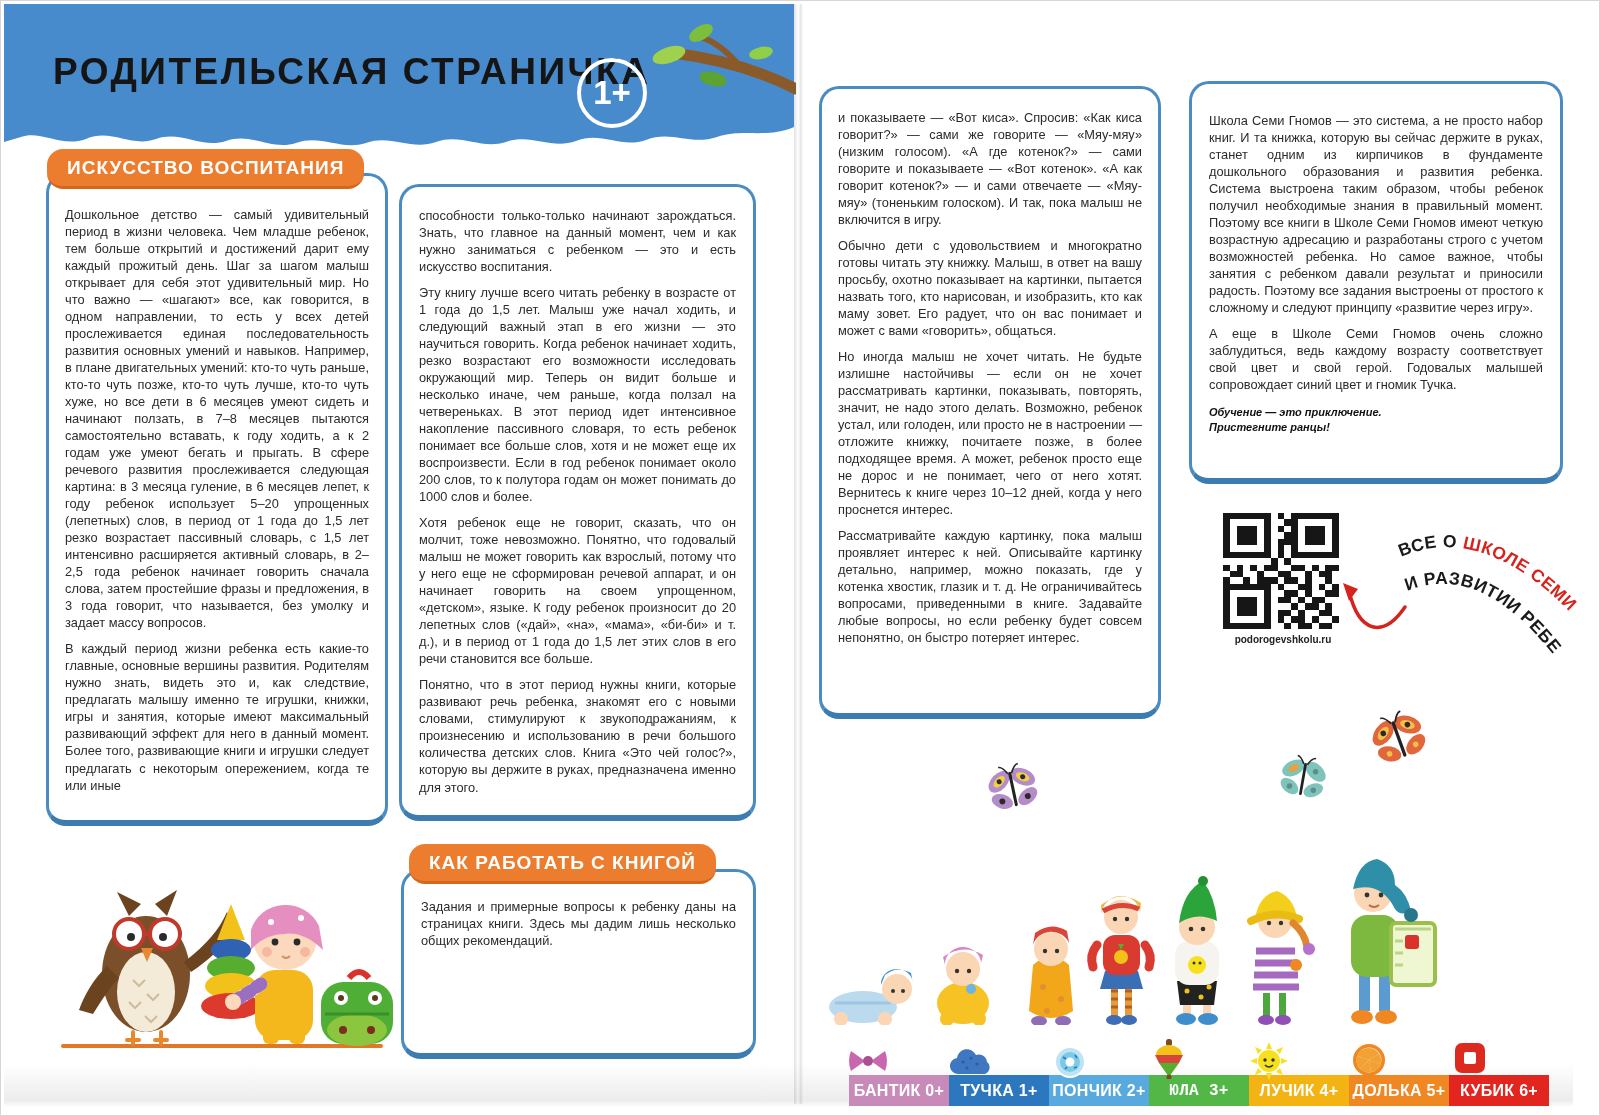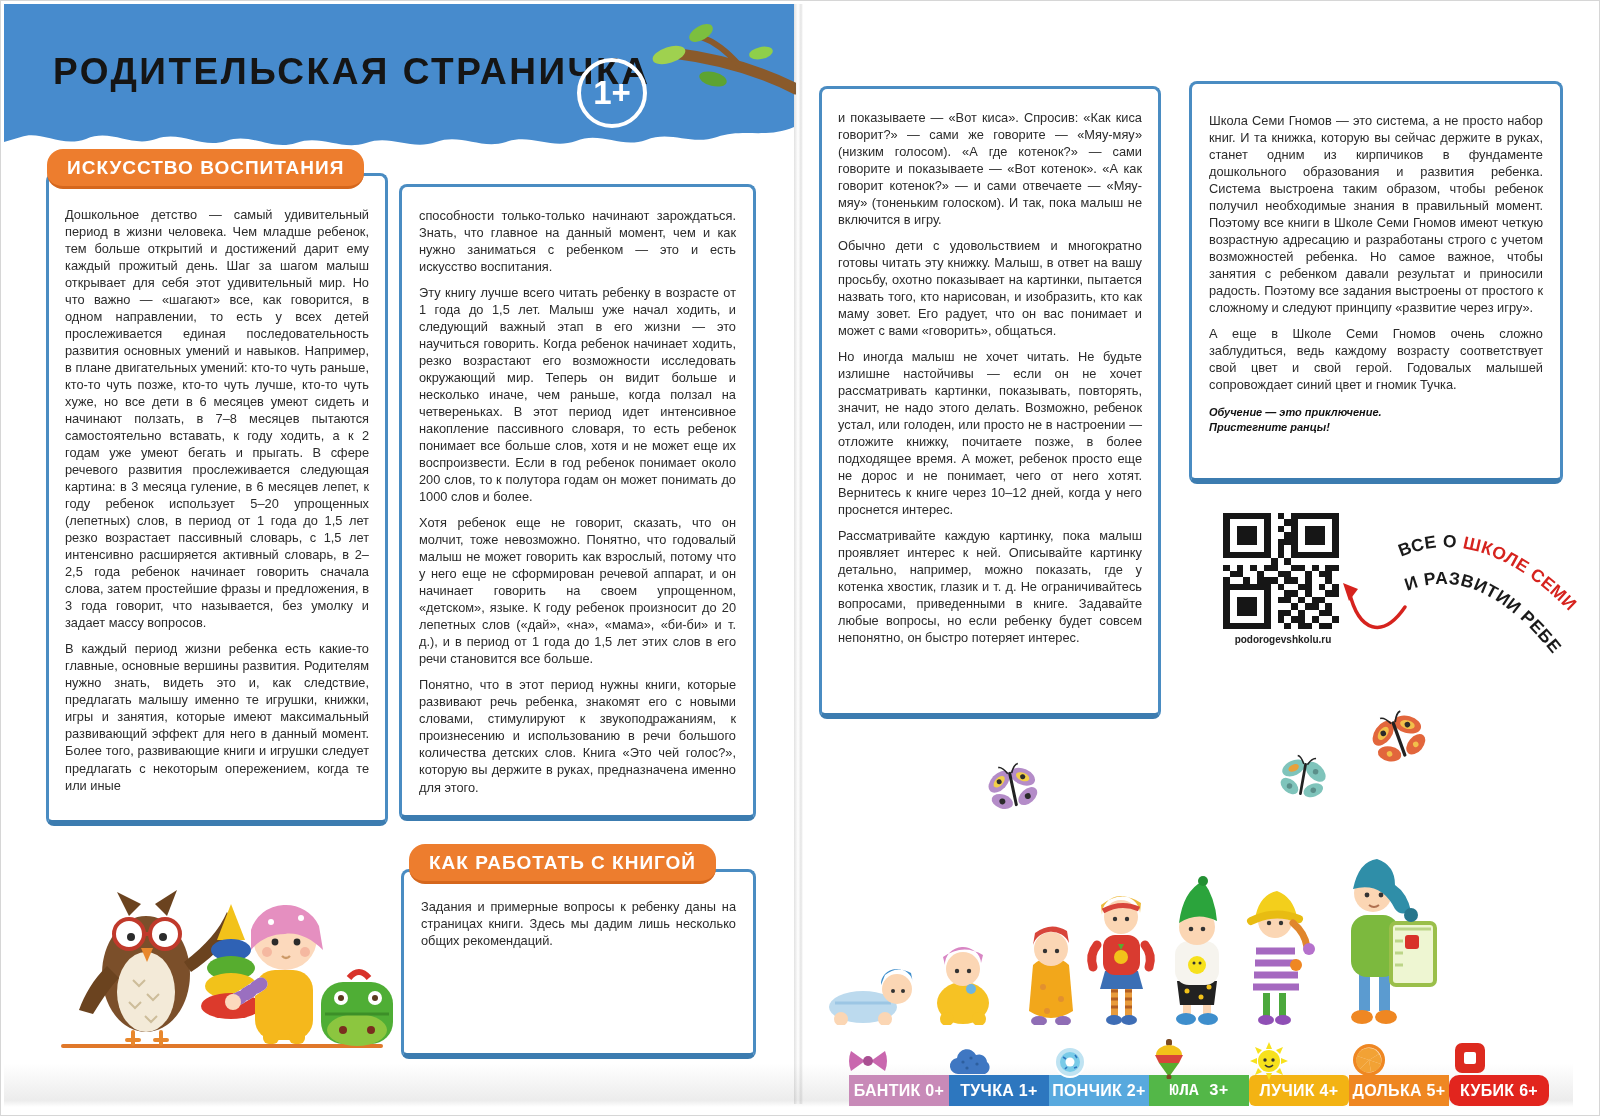--- a/index.html
+++ b/index.html
@@ -17,21 +17,21 @@
   .hdr-svg{position:absolute;left:0;top:0;}
   .page-title{position:absolute;left:52px;top:50px;font-size:37px;font-weight:800;letter-spacing:2.5px;color:#151515;white-space:nowrap;}
   .age-badge{position:absolute;left:576px;top:57px;width:62px;height:62px;border:4px solid #fff;border-radius:50%;
     color:#fff;font-size:33px;font-weight:800;display:flex;align-items:center;justify-content:center;}
 
   
   .pill{position:absolute;background:#ed7d2e;border-bottom:3px solid #d5671d;color:#fff;font-weight:800;font-size:19px;
     letter-spacing:1px;padding:8px 20px 7px;border-radius:16px;white-space:nowrap;z-index:5;}
 
   
-  .bluebox{position:absolute;background:#fff;border:3px solid #4a8cc2;border-bottom:6px solid #3c7cb0;border-radius:8px;
+  .bluebox{position:absolute;background:#fff;border:3px solid #4a8cc2;border-bottom:6px solid #3c7cb0;border-radius:20px;
     box-sizing:border-box;overflow:hidden;z-index:2;}
   .btxt{font-size:12.8px;line-height:1.33;color:#2b2b2b;text-align:justify;margin:0 0 9px;hyphens:auto;}
   .note{font-size:11px;font-weight:700;font-style:italic;color:#111;margin:12px 0 0;line-height:1.35;}
 
   
   #qr-grid{position:absolute;left:1222px;top:512px;width:116px;height:116px;display:grid;gap:0;background:#fff;}
   #qr-grid div{width:100%;height:100%;}
   #qr-grid div.on{background:#161616;}
   .qr-caption{position:absolute;left:1204px;top:633px;width:156px;text-align:center;font-size:10px;font-weight:700;color:#222;}
 
@@ -668,21 +668,21 @@
     <div class="strip-seg" style="background-color: rgb(83, 183, 72); font-family: Liberation Mono, monospace;">
       <svg class="seg-icon" style="left:2px;top:-36px;" width="36" height="40" viewBox="0 0 36 40">
         <rect x="15" y="0" width="6" height="7" rx="2.5" fill="#7a4a22"></rect>
         <path d="M5,16 a13,10 0 0 1 26,0 Z" fill="#f2c21a"></path>
         <path d="M4,16 h28 l-4,8 h-20 Z" fill="#d8453a"></path>
         <path d="M8,24 h20 L18,38 Z" fill="#57ad2f"></path>
         <circle cx="18" cy="38" r="2.5" fill="#7a4a22"></circle>
       </svg>
       <span>ЮЛА 3+</span>
     </div>
-    <div class="strip-seg" style="background-color: rgb(243, 179, 19); border-radius: 6px;">
+    <div class="strip-seg" style="background-color: rgb(243, 179, 19);">
       <svg class="seg-icon" style="left:0px;top:-34px;" width="40" height="40" viewBox="0 0 40 40">
         <g fill="#f7e11c">
           <circle cx="20" cy="20" r="11"></circle>
           <path d="M20,1 l3,7 h-6 Z M20,39 l3,-7 h-6 Z M1,20 l7,-3 v6 Z M39,20 l-7,-3 v6 Z M6,6 l7,3 -4,4 Z M34,6 l-3,7 -4,-4 Z M6,34 l3,-7 4,4 Z M34,34 l-7,-3 4,-4 Z"></path>
         </g>
         <circle cx="16" cy="19" r="1.7" fill="#333"></circle>
           <circle cx="24" cy="19" r="1.7" fill="#333"></circle>
         <path d="M16,24 q4,4 8,0" stroke="#333" stroke-width="1.6" fill="none"></path>
       </svg>
       <span>ЛУЧИК 4+</span>
@@ -695,21 +695,21 @@
           <path d="M18,18 L18,6 A12,12 0 0 1 28,12 Z"></path>
             <path d="M18,18 L28,12 A12,12 0 0 1 30,22 Z"></path>
           <path d="M18,18 L30,22 A12,12 0 0 1 20,30 Z"></path>
             <path d="M18,18 L20,30 A12,12 0 0 1 9,27 Z"></path>
           <path d="M18,18 L9,27 A12,12 0 0 1 6,14 Z"></path>
             <path d="M18,18 L6,14 A12,12 0 0 1 18,6 Z"></path>
         </g>
       </svg>
       <span>ДОЛЬКА 5+</span>
     </div>
-    <div class="strip-seg" style="background-color: rgb(226, 37, 30); border-radius: 10px;">
+    <div class="strip-seg" style="background-color: rgb(226, 37, 30);">
       <svg class="seg-icon" style="left:4px;top:-34px;" width="34" height="34" viewBox="0 0 34 34">
         <rect x="2" y="2" width="30" height="30" rx="7" fill="#dd2a1f"></rect>
         <rect x="11" y="11" width="12" height="12" rx="2" fill="#fff"></rect>
       </svg>
       <span>КУБИК 6+</span>
     </div>
   </div>
 
   <div class="gutter"></div>
   <div class="bottom-shade"></div>

